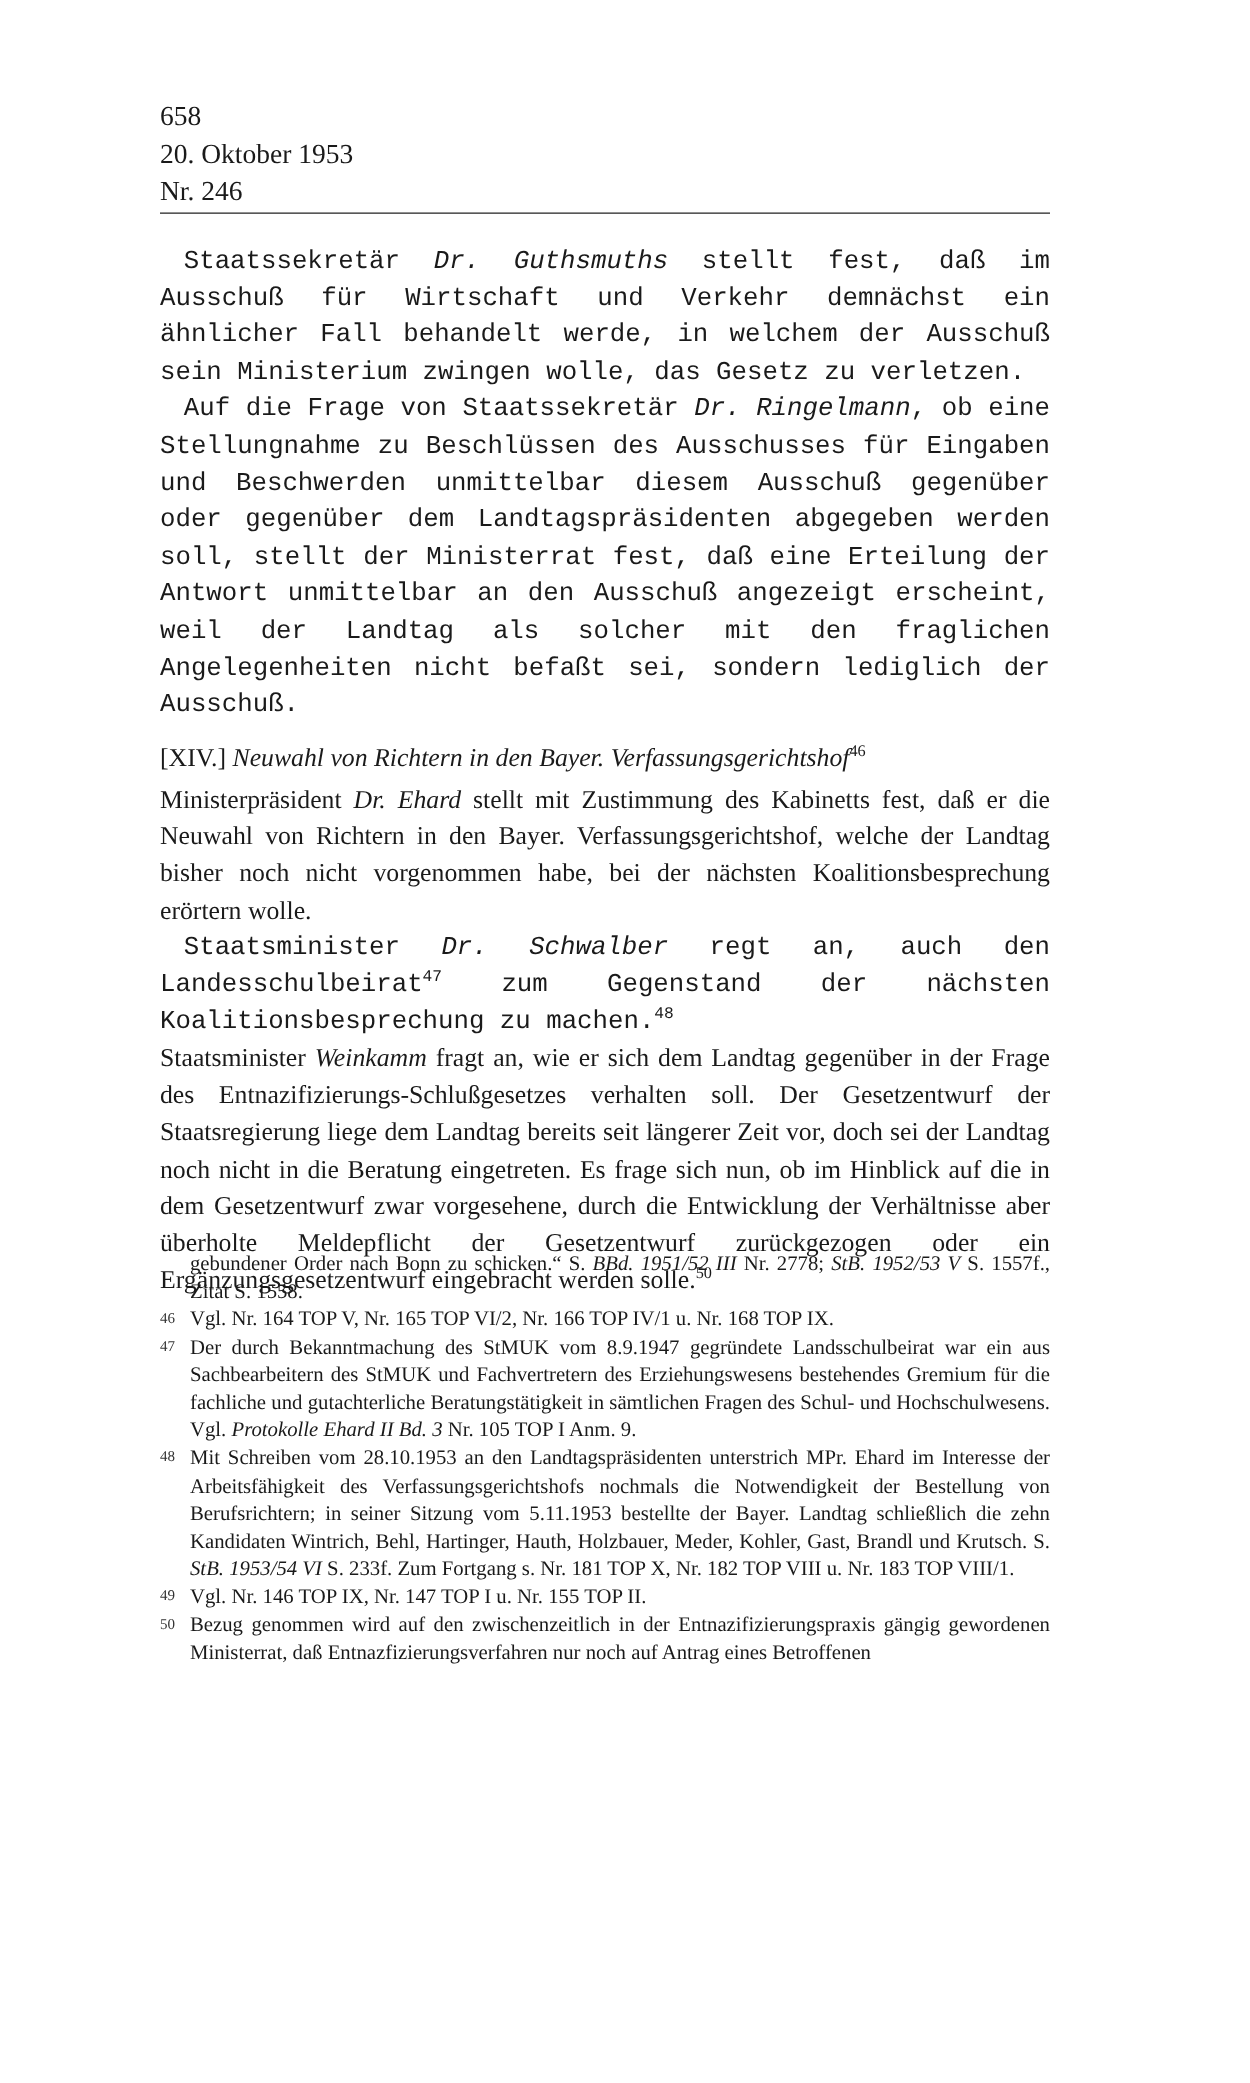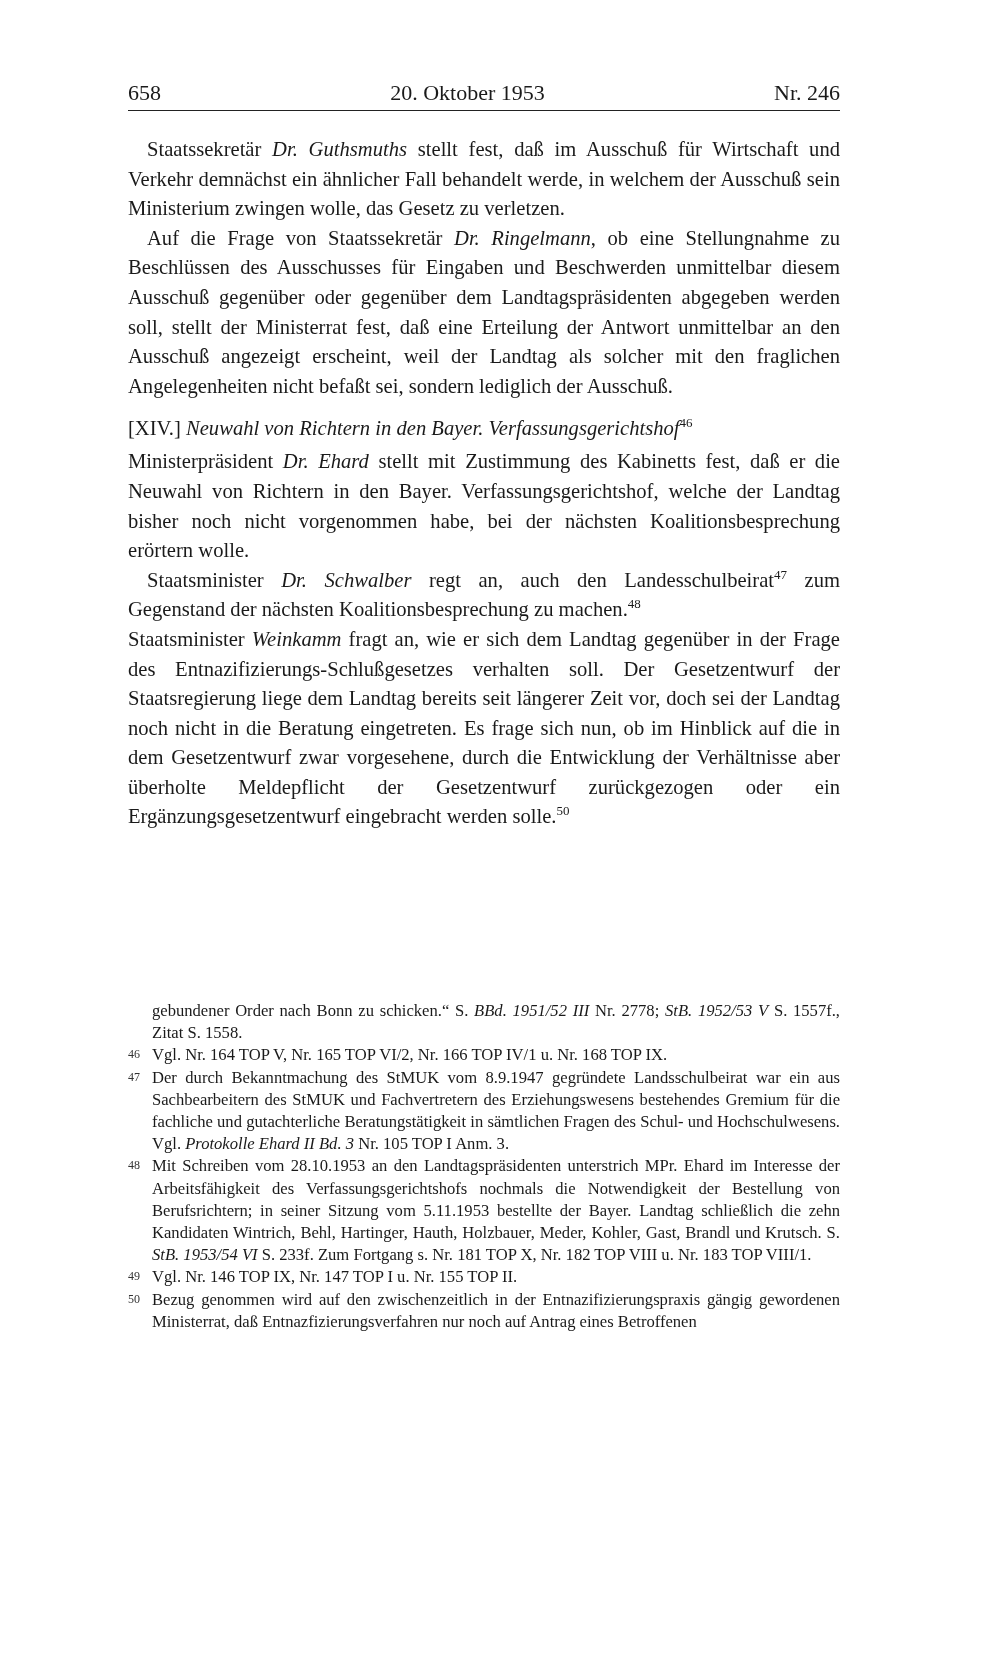--- a/index.html
+++ b/index.html
@@ -1,26 +1,26 @@
 <!DOCTYPE html>
 <html><head>
 <meta charset="utf-8">
 <style>
   html, body { margin: 0; padding: 0; background: #ffffff; }
   body { width: 1000px; height: 1666px; position: relative; overflow: hidden;
          font-family: "Liberation Serif", "DejaVu Serif", serif; color: #1a1a1a; }
   .page { position: absolute; left: 128px; top: 78px; width: 712px; }
   .running-head { display: flex; justify-content: space-between; align-items: baseline;
                   font-size: 22px; line-height: 30px; padding-bottom: 2px;
-                  border-bottom: 1px solid #222; }
+                  border-bottom: 1px solid #222; flex-direction: column; }
   .running-head span { display: block; }
   .body-text { margin-top: 24px; font-size: 20.6px; line-height: 29.6px; text-align: justify;
                hyphens: manual; }
   .body-text p { margin: 0; }
-  .body-text p.indent { text-indent: 19px; }
+  .body-text p.indent { text-indent: 19px; font-family: Liberation Mono, monospace; }
   .body-text em { font-style: italic; }
   sup { font-size: 13px; line-height: 0; vertical-align: super; }
   .section-head { margin: 12px 0 4px 0; font-size: 20.6px; line-height: 30px; }
   .section-head .title { font-style: italic; margin-top: 32px; }
   .footnotes { position: absolute; left: 128px; top: 1000px; width: 712px;
                font-size: 16.6px; line-height: 22.2px; text-align: justify; }
   .fn { display: flex; }
   .fn .num { width: 24px; flex: 0 0 24px; font-size: 12px; line-height: 18px; padding-top: 1px; color: #333; }
   .fn .txt { flex: 1; }
   .fn.cont .txt { padding-left: 24px; }
@@ -55,21 +55,21 @@
 <div class="footnotes">
   <div class="fn cont">
     <div class="txt"><span>gebundener Order nach Bonn zu schicken.“ S. </span><em>BBd. 1951/52 III</em><span> Nr. 2778; </span><em>StB. 1952/53 V</em><span> S. 1557f., Zitat S. 1558.</span></div>
   </div>
   <div class="fn">
     <div class="num">46</div>
     <div class="txt">Vgl. Nr. 164 TOP V, Nr. 165 TOP VI/2, Nr. 166 TOP IV/1 u. Nr. 168 TOP IX.</div>
   </div>
   <div class="fn">
     <div class="num">47</div>
-    <div class="txt"><span>Der durch Bekanntmachung des StMUK vom 8.9.1947 gegründete Landsschulbeirat war ein aus Sachbearbeitern des StMUK und Fachvertretern des Erziehungswesens bestehendes Gremium für die fachliche und gutachterliche Beratungstätigkeit in sämtlichen Fragen des Schul- und Hochschulwesens. Vgl. </span><em>Protokolle Ehard II Bd. 3</em><span> Nr. 105 TOP I Anm. 3.</span></div>
+    <div class="txt"><span>Der durch Bekanntmachung des StMUK vom 8.9.1947 gegründete Landsschulbeirat war ein aus Sachbearbeitern des StMUK und Fachvertretern des Erziehungswesens bestehendes Gremium für die fachliche und gutachterliche Beratungstätigkeit in sämtlichen Fragen des Schul- und Hochschulwesens. Vgl. </span><em>Protokolle Ehard II Bd. 3</em><span> Nr. 105 TOP I Anm. 9.</span></div>
   </div>
   <div class="fn">
     <div class="num">48</div>
     <div class="txt"><span>Mit Schreiben vom 28.10.1953 an den Landtagspräsidenten unterstrich MPr. Ehard im Inter­esse der Arbeitsfähigkeit des Verfassungsgerichtshofs nochmals die Notwendigkeit der Bestel­lung von Berufsrichtern; in seiner Sitzung vom 5.11.1953 bestellte der Bayer. Landtag schließ­lich die zehn Kandidaten Wintrich, Behl, Hartinger, Hauth, Holzbauer, Meder, Kohler, Gast, Brandl und Krutsch. S. </span><em>StB. 1953/54 VI</em><span> S. 233f. Zum Fortgang s. Nr. 181 TOP X, Nr. 182 TOP VIII u. Nr. 183 TOP VIII/1.</span></div>
   </div>
   <div class="fn">
     <div class="num">49</div>
     <div class="txt">Vgl. Nr. 146 TOP IX, Nr. 147 TOP I u. Nr. 155 TOP II.</div>
   </div>
   <div class="fn">

